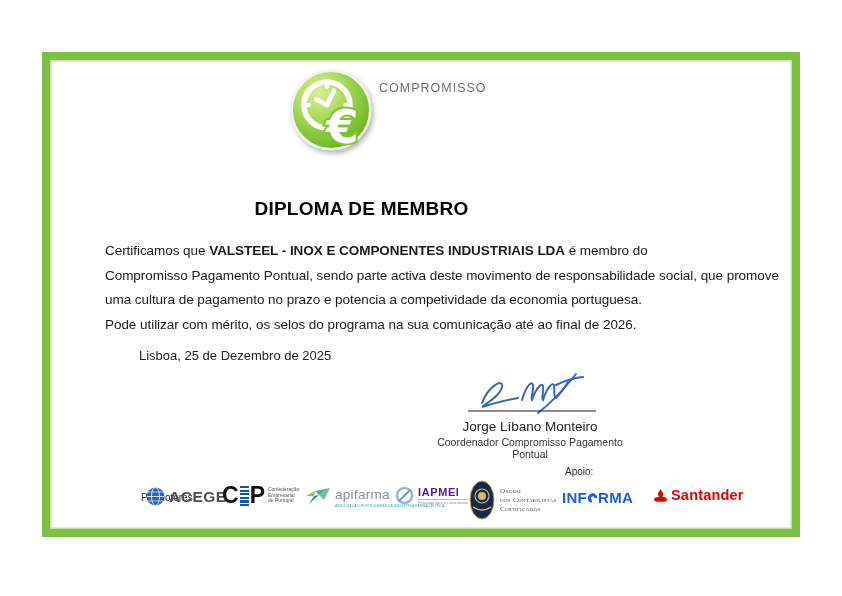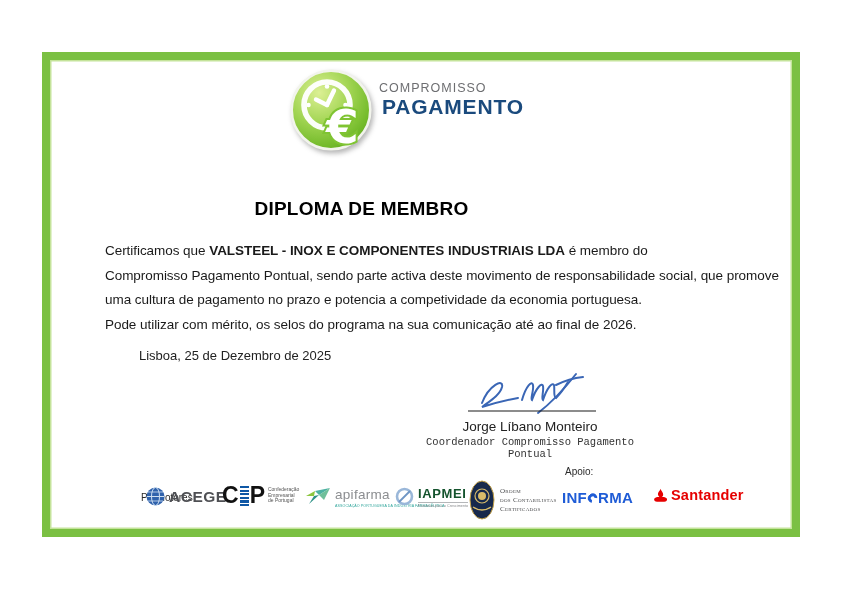--- a/index.html
+++ b/index.html
@@ -28,39 +28,39 @@
   .body-text { position:absolute; left:105px; top:239px; width:690px;
     font-size:13.5px; color:#1a1a1a; line-height:24.6px; letter-spacing:-0.05px; }
   .body-line { white-space:nowrap; }
   .company { font-weight:700; }
   .date-line { position:absolute; left:139px; top:348px; font-size:13px; color:#222; }
   
   .signature-svg { position:absolute; left:452px; top:372px; width:160px; height:44px; }
   .signatory-name { position:absolute; left:440px; top:419px; width:180px; text-align:center;
     font-size:13.5px; color:#222; }
   .signatory-role { position:absolute; left:420px; top:436px; width:220px; text-align:center;
-    font-size:10.5px; color:#333;font-family:Liberation Mono, monospace; }
+    font-size:10.5px; color:#333; }
   
   .promoters-label { position:absolute; left:141px; top:492px; font-size:10px; color:#2b2b2b; }
   .support-label   { position:absolute; left:565px; top:466px; font-size:10px; color:#2b2b2b; }
   .logo-group { position:absolute; display:flex; align-items:center; }
   .acege { left:146px; top:487px; gap:4px; }
   .acege-text { font-size:15.5px; font-weight:800; color:#4f5054; letter-spacing:0.5px; }
   .cip { left:222px; top:485px; align-items:flex-start; }
   .cip-letter { font-size:23px; font-weight:900; color:#111; line-height:21px; }
   .cip-bar { width:9px; height:20px; margin:0.5px 1px 0 1px;
     background: repeating-linear-gradient(180deg, #0f57a5 0px, #0f57a5 2.2px, #ffffff 2.2px, #ffffff 3.6px); }
   .cip-sub { margin-left:3px; font-size:5px; line-height:5.6px; color:#555; padding-top:2px; }
   .apifarma { left:305px; top:487px; gap:4px; align-items:flex-start; }
   .apifarma-textcol { display:flex; flex-direction:column; align-items:flex-start; }
   .apifarma-text { font-size:13.5px; color:#8b8d90; letter-spacing:0.3px; }
   .apifarma-tagline { font-size:3.6px; color:#2fa59b; margin-top:1.5px; letter-spacing:0.1px; }
   .iapmei { left:395px; top:486px; gap:4px; }
   .iapmei-textcol { display:flex; flex-direction:column; }
-  .iapmei-text { font-size:13px; font-weight:800; color:#14532d; letter-spacing:0.6px; }
+  .iapmei-text { font-size:11px; font-weight:800; color:#4c1d95; letter-spacing:0.6px; }
   .iapmei-tagline { font-size:3.8px; color:#8a8c8e; border-top:0.5px solid #b5b7b9; margin-top:1px; padding-top:0.5px; }
   .occ { left:469px; top:480px; gap:5px; }
   .occ-textcol { display:flex; flex-direction:column; font-family:"Liberation Serif", serif;
     font-variant:small-caps; color:#4c4d4f; font-size:7px; line-height:9px; letter-spacing:0.3px; }
   .informa { left:562px; top:489px; }
   .informa-part { font-size:15px; font-weight:900; color:#1f5cd6; letter-spacing:0.3px; }
   .informa-o { display:inline-block; width:9px; height:10px; border:3.3px solid #1f5cd6;
     border-left-color:transparent; border-radius:50%; transform:rotate(-130deg); margin:0 1px -0.5px 1px; }
   .santander { left:652px; top:487px; gap:2px; }
   .santander-text { font-size:14.5px; font-weight:700; color:#e60000; letter-spacing:0.2px; }
@@ -86,21 +86,20 @@
       <circle cx="37" cy="17.5" r="2.3" fill="#fff"></circle>
       <circle cx="18.5" cy="36" r="2.3" fill="#fff"></circle>
       <circle cx="37" cy="54.5" r="2.3" fill="#fff"></circle>
       <circle cx="55.5" cy="36" r="2.3" fill="#fff"></circle>
       <path d="M37,36 L26,30.5" stroke="#fff" stroke-width="4.4" stroke-linecap="round"></path>
       <path d="M37,36 L44,21.5" stroke="#fff" stroke-width="4.4" stroke-linecap="round"></path>
       <text x="36" y="74" font-size="47" font-weight="bold" fill="#ffffff" stroke="#7fc432" stroke-width="4" paint-order="stroke" font-family="'DejaVu Sans', sans-serif">€</text>
     </svg>
   </div>
   <div class="logo-text-compromisso">COMPROMISSO</div>
-  <div class="logo-text-pagamento">PAGAMENTO</div>
 
   <div class="title">DIPLOMA DE MEMBRO</div>
 
   <div class="body-text">
     <div class="body-line"><span>Certificamos que </span><span class="company">VALSTEEL - INOX E COMPONENTES INDUSTRIAIS LDA</span><span> é membro do</span></div>
     <div class="body-line">Compromisso Pagamento Pontual, sendo parte activa deste movimento de responsabilidade social, que promove</div>
     <div class="body-line">uma cultura de pagamento no prazo e potencia a competividade da economia portuguesa.</div>
     <div class="body-line">Pode utilizar com mérito, os selos do programa na sua comunicação até ao final de 2026.</div>
   </div>
 

